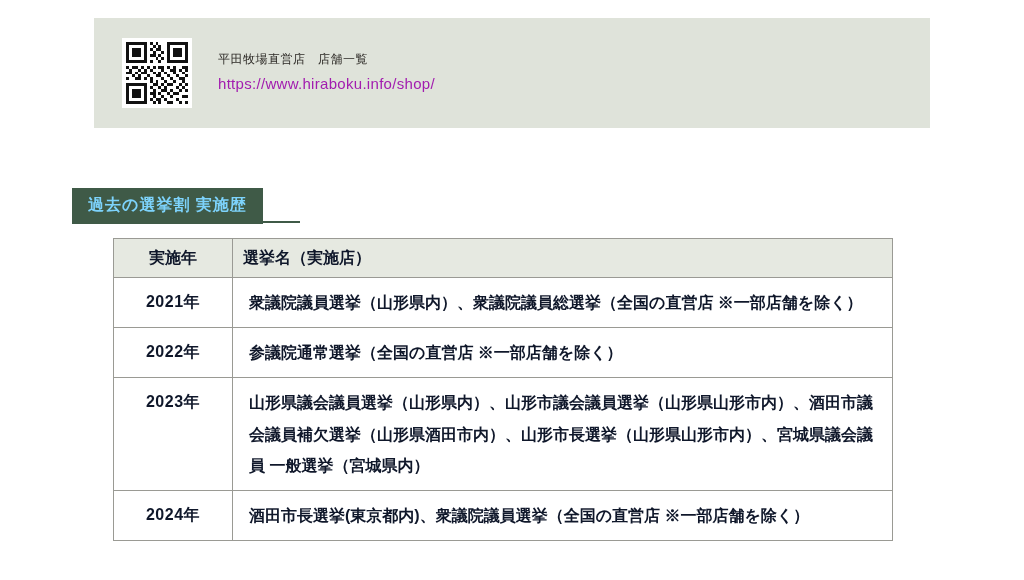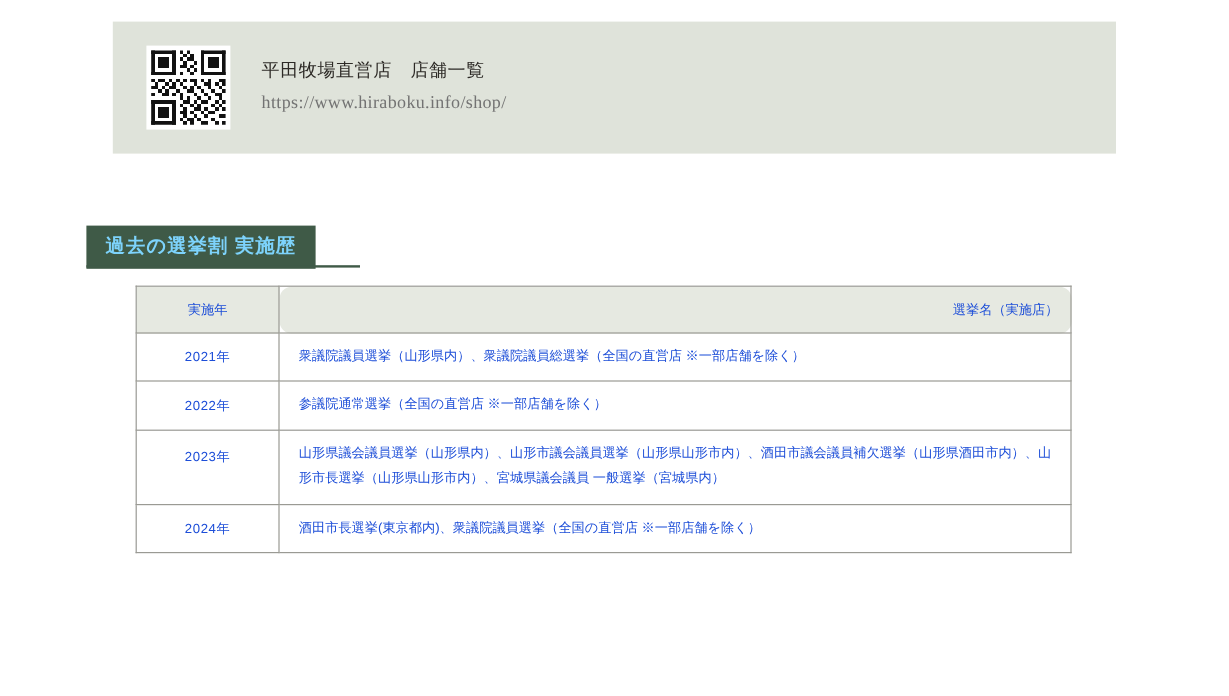--- a/index.html
+++ b/index.html
@@ -39,29 +39,28 @@
     padding: 4px;
     box-sizing: border-box;
     flex: 0 0 auto;
   }
   .qr-box svg { display: block; }
   .qr-text {
     margin-left: 26px;
     line-height: 1.85;
   }
   .qr-title {
-    font-size: 15px;
+    font-size: 12px;
     color: #2d2a26;
     letter-spacing: 0.5px;
   }
   .qr-url {
     font-size: 15px;
-    color: #737373;
+    color: #a21caf;
     letter-spacing: 0.3px;
-    font-family: Liberation Serif, serif;
   }
 
   
   .section-heading {
     position: absolute;
     left: 72px;
     top: 188px;
     background: #3f5a47;
     color: #7dd3fc;
     font-size: 16px;
@@ -86,38 +85,37 @@
     width: 780px;
   }
   table.elections {
     border-collapse: collapse;
     width: 780px;
     table-layout: fixed;
   }
   table.elections th,
   table.elections td {
     border: 1px solid #9a9a94;
-    font-weight: normal;
-    font-size: 11px;
-    color: #1d4ed8;
+    font-weight: bold;
+    font-size: 16px;
+    color: #0f172a;
     vertical-align: middle;
   }
   table.elections thead th {
     background: #e6e9e1;
     height: 30px;
     padding: 4px 10px;
   }
   thead th.col-year {
     width: 98px;
     text-align: center;
   }
   thead th.col-name {
-    text-align: right;
+    text-align: left;
     padding-left: 16px;
-    border-radius: 10px;
   }
   td.year {
     width: 98px;
     text-align: center;
     padding: 9px 4px;
     letter-spacing: 0.5px;
   }
   td.name {
     text-align: left;
     padding: 9px 14px 9px 16px;

